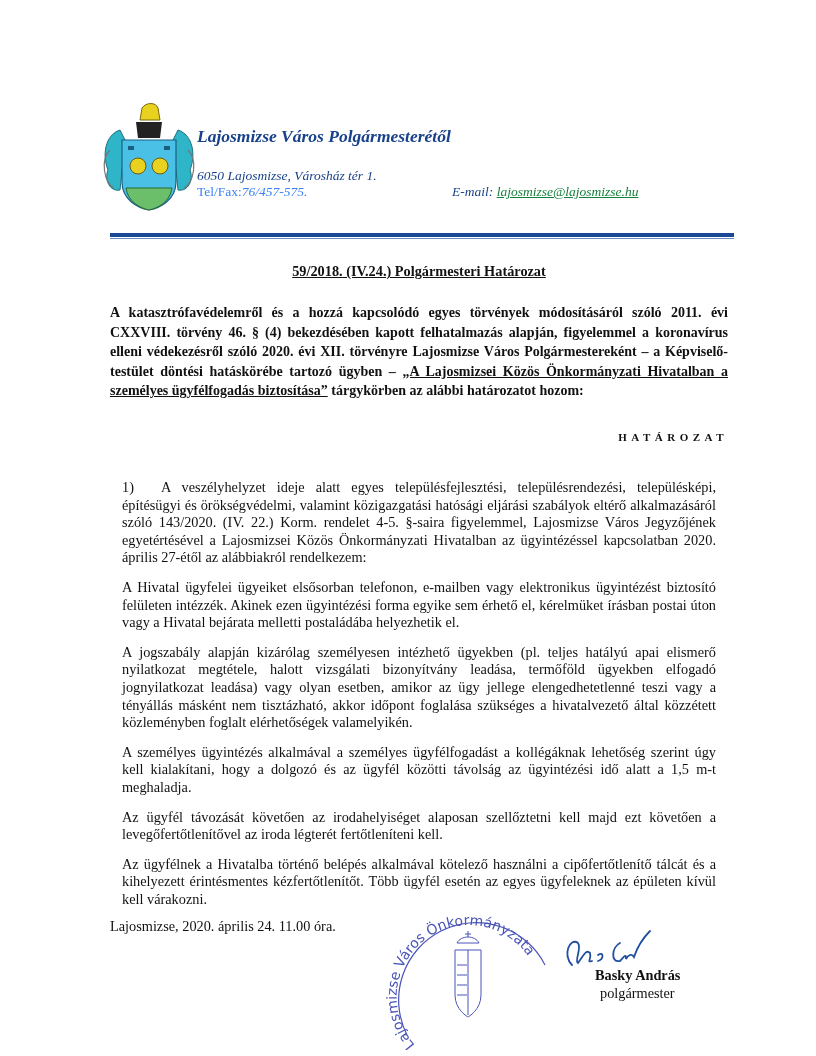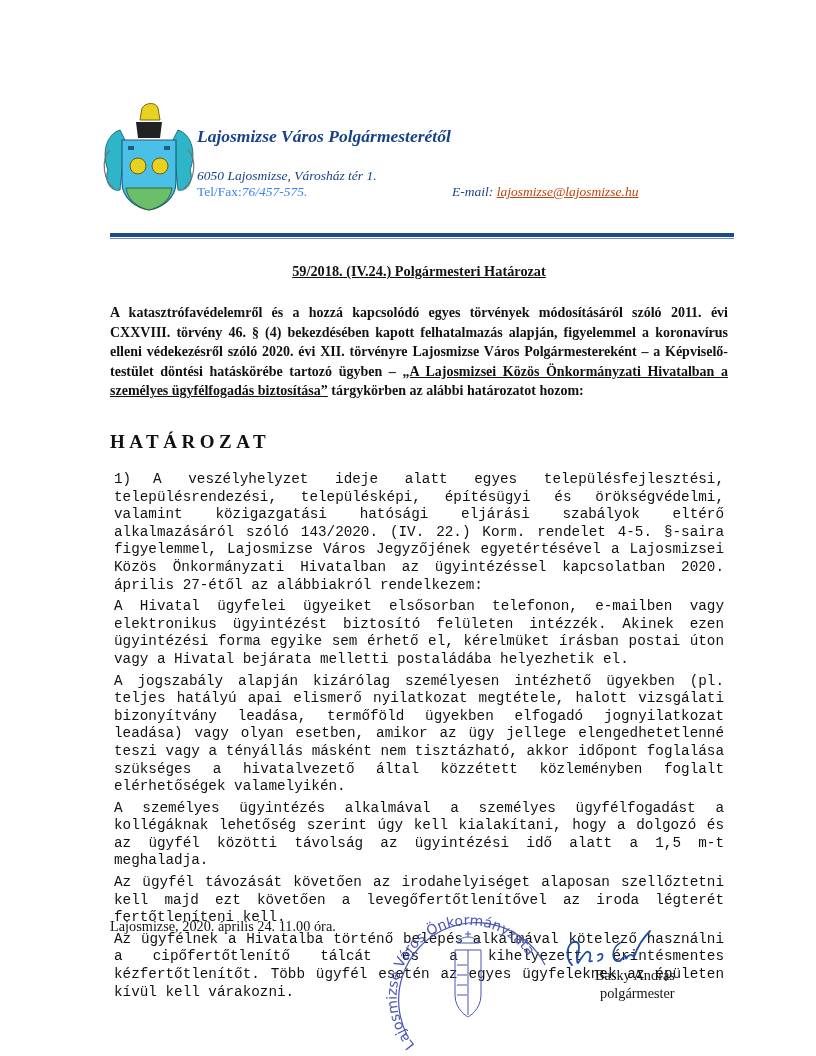--- a/index.html
+++ b/index.html
@@ -8,49 +8,49 @@
   .abs { position: absolute; }
 
   
   #logo { left: 100px; top: 100px; width: 98px; height: 112px; }
   .hdr-title { left: 197px; top: 126px; font-size: 17.5px; font-weight: bold; font-style: italic;
                color: #17418a; white-space: nowrap; }
   .hdr-addr { left: 197px; top: 168px; font-size: 13.5px; font-style: italic; color: #17418a; white-space: nowrap; }
   .hdr-tel { left: 197px; top: 184px; font-size: 13.5px; color: #3b82f6; white-space: nowrap; }
   .hdr-tel .num { font-style: italic; }
   .hdr-email { left: 452px; top: 184px; font-size: 13.5px; font-style: italic; color: #17418a; white-space: nowrap; }
-  .hdr-email a { color: #c2410c; text-decoration: underline; margin-top: 12px; }
+  .hdr-email a { color: #15803d; text-decoration: underline; margin-top: 12px; }
   .rule-thick { left: 110px; top: 233px; width: 624px; height: 4px; background: #1a4a95; }
   .rule-thin { left: 110px; top: 238px; width: 624px; height: 1px; background: #6d8dc0; }
 
   
   .doc-title { left: 110px; width: 618px; top: 263px; text-align: center; font-size: 14.3px;
                font-weight: bold; text-decoration: underline; }
 
   
   .intro { left: 110px; width: 618px; top: 303px; font-size: 14px; font-weight: bold;
            line-height: 19.6px; text-align: justify; }
   .intro u { text-decoration: underline; }
 
-  .hat { left: 110px; width: 618px; top: 431px; text-align: left; font-size: 19px;
+  .hat { left: 110px; width: 618px; top: 431px; text-align: right; font-size: 11px;
          font-weight: bold; letter-spacing: 4.5px; }
 
   .body { left: 110px; width: 618px; top: 467px; font-size: 14.3px; line-height: 17.6px;
           text-align: justify; }
-  .body p { margin: 4px; font-family: Liberation Mono, monospace; }
+  .body p { margin: 12px; }
   .body .num { display: inline-block; width: 39px; }
 
   .date { left: 110px; top: 918px; font-size: 14.3px; white-space: nowrap; }
 
   
   #stamp { left: 385px; top: 905px; width: 170px; height: 145px; }
 
   
   #signature { left: 560px; top: 925px; width: 100px; height: 45px; }
-  .sig-name { left: 595px; top: 967px; font-size: 14.3px; white-space: nowrap; }
+  .sig-name { left: 595px; top: 967px; font-size: 14.3px; white-space: nowrap; font-weight: bold; }
   .sig-role { left: 600px; top: 985px; font-size: 14.3px; white-space: nowrap; }
 </style>
 </head>
 <body>
 
 <svg id="logo" class="abs" viewBox="0 0 98 112">
 
   <path d="M20 30 C5 35 2 55 8 70 C4 80 10 92 20 90 L25 40 Z" fill="#2fb5c8" stroke="#1f6f80" stroke-width="1"></path>
   <path d="M78 30 C93 35 96 55 90 70 C94 80 88 92 78 90 L73 40 Z" fill="#2fb5c8" stroke="#1f6f80" stroke-width="1"></path>
   <path d="M10 50 C0 60 4 82 14 88" fill="none" stroke="#777" stroke-width="1.2"></path>

